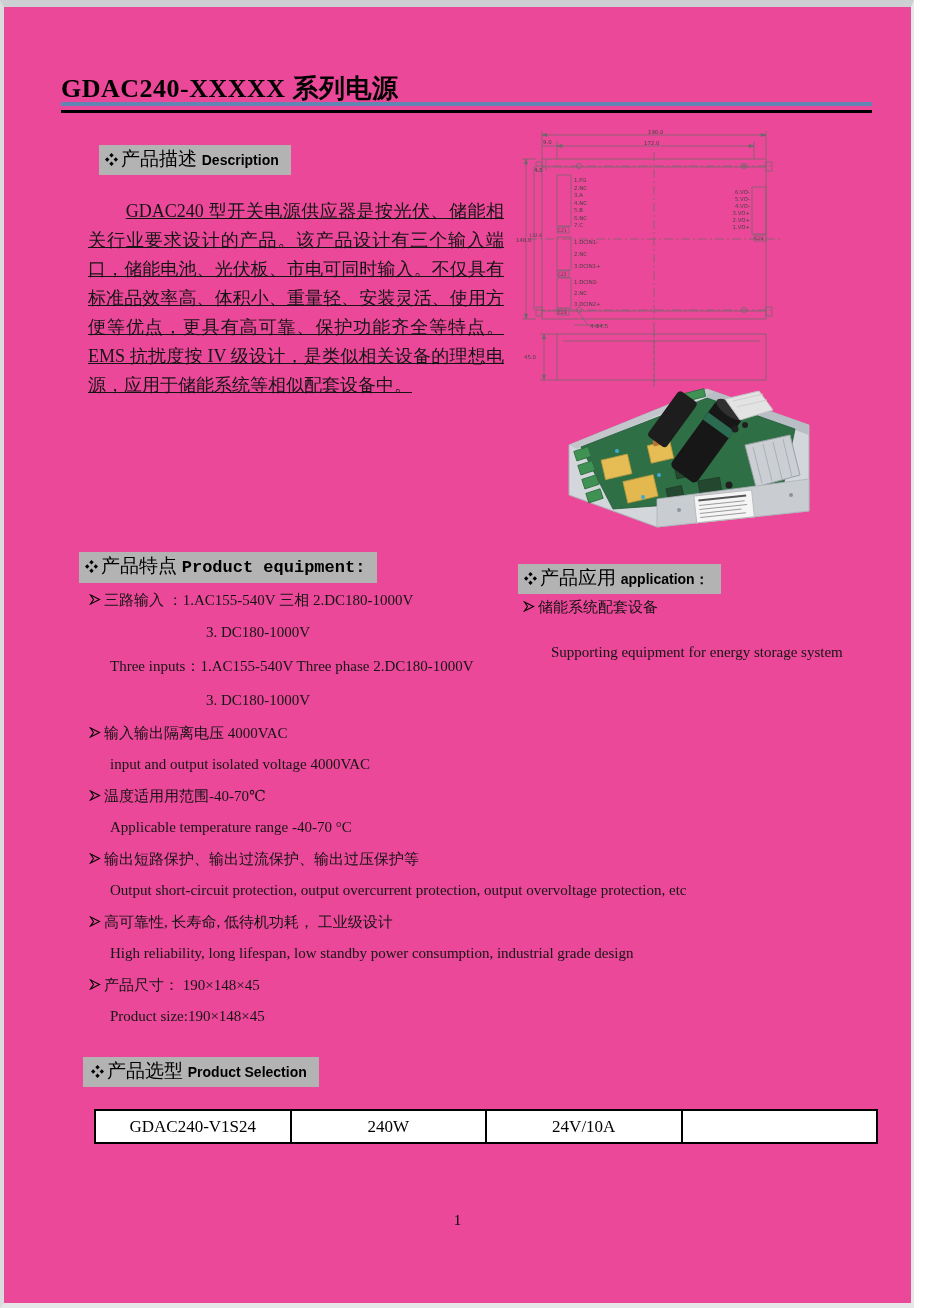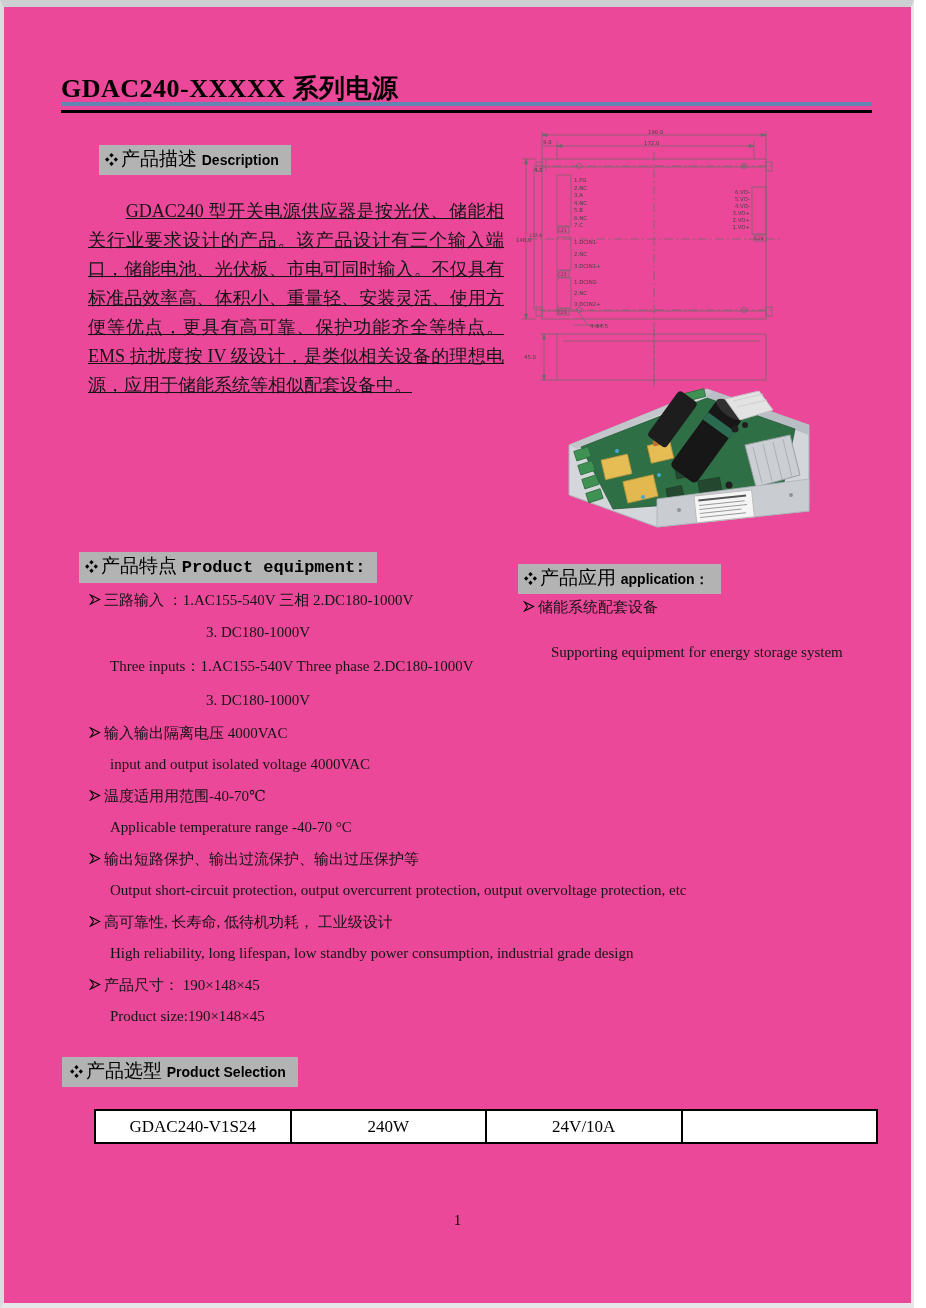--- a/index.html
+++ b/index.html
@@ -291,21 +291,21 @@
     <div class="f-line en"><span>Product size:190×148×45</span></div>
   </div>
 
   <div class="app-list">
     <div class="f-line zh"><svg class="arrow" viewBox="0 0 12 11">
           <path d="M1.5 1 L10.5 5.5 L1.5 10 L4.5 5.5 Z" fill="none" stroke="#000" stroke-width="1.1"></path>
         </svg><span>储能系统配套设备</span></div>
     <div class="f-line app-en"><span>Supporting equipment for energy storage system</span></div>
   </div>
 
-  <div class="sec-hdr" style="left:58px; top:1050px;padding-left:8px;">
+  <div class="sec-hdr" style="left:79px; top:1050px;padding-left:8px;">
     <svg class="dmark" viewBox="0 0 10 10">
         <path fill="#000" d="M5 0 6.7 1.7 5 3.4 3.3 1.7Z M8.3 3.3 10 5 8.3 6.7 6.6 5Z M5 6.6 6.7 8.3 5 10 3.3 8.3Z M1.7 3.3 3.4 5 1.7 6.7 0 5Z"></path>
       </svg><span class="zh">产品选型</span> <span class="en-sans">Product Selection</span>
   </div>
 
   <table class="sel-table">
     <tbody>
     <tr>
       <td>GDAC240-V1S24</td>
       <td>240W</td>

